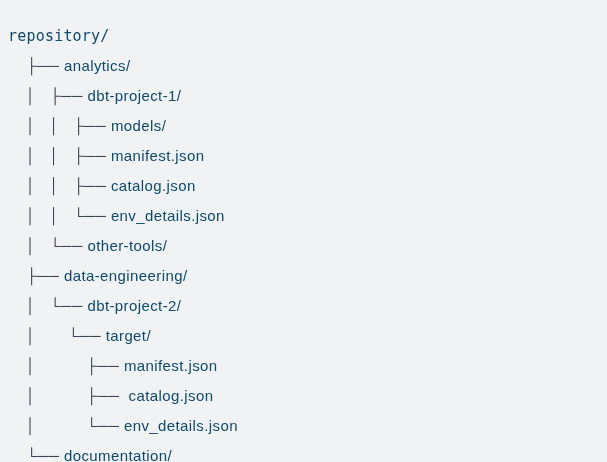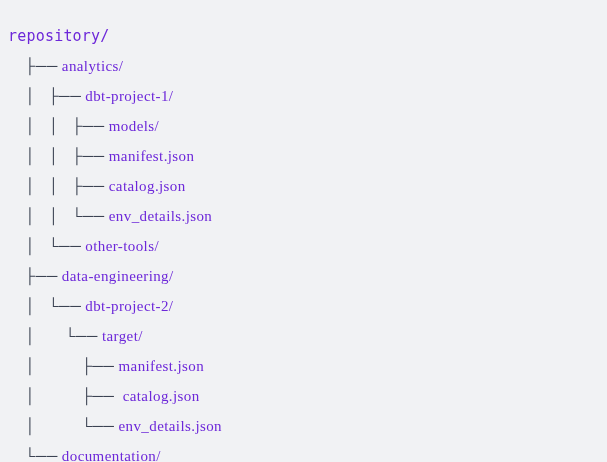--- a/index.html
+++ b/index.html
@@ -24,35 +24,35 @@
   }
 
   .tree-line {
     display: block;
     height: 30px;
     line-height: 30px;
     white-space: pre;
     font-size: 15px;
     color: #2e3440;
     letter-spacing: 0.4px;
-    font-family: Liberation Serif, serif;
+    font-family: Liberation Sans, sans-serif;
   }
 
   
   .tree-line.root {
     font-family: "DejaVu Sans Mono", "Liberation Mono", monospace;
     letter-spacing: 0.2px;
   }
 
   .tree-prefix {
     white-space: pre;
     color: #3b4252;
   }
 
   .tree-label {
     white-space: pre;
-    color: #6d28d9;
+    color: #0c4a6e;
   }
 </style>
 </head>
 <body>
 
 <pre id="tree-listing"><span class="tree-line root"><span class="tree-prefix"></span><span class="tree-label">repository/</span></span><span class="tree-line"><span class="tree-prefix">    ├── </span><span class="tree-label">analytics/</span></span><span class="tree-line"><span class="tree-prefix">    │   ├── </span><span class="tree-label">dbt-project-1/</span></span><span class="tree-line"><span class="tree-prefix">    │   │   ├── </span><span class="tree-label">models/</span></span><span class="tree-line"><span class="tree-prefix">    │   │   ├── </span><span class="tree-label">manifest.json</span></span><span class="tree-line"><span class="tree-prefix">    │   │   ├── </span><span class="tree-label">catalog.json</span></span><span class="tree-line"><span class="tree-prefix">    │   │   └── </span><span class="tree-label">env_details.json</span></span><span class="tree-line"><span class="tree-prefix">    │   └── </span><span class="tree-label">other-tools/</span></span><span class="tree-line"><span class="tree-prefix">    ├── </span><span class="tree-label">data-engineering/</span></span><span class="tree-line"><span class="tree-prefix">    │   └── </span><span class="tree-label">dbt-project-2/</span></span><span class="tree-line"><span class="tree-prefix">    │       └── </span><span class="tree-label">target/</span></span><span class="tree-line"><span class="tree-prefix">    │           ├── </span><span class="tree-label">manifest.json</span></span><span class="tree-line"><span class="tree-prefix">    │           ├──  </span><span class="tree-label">catalog.json</span></span><span class="tree-line"><span class="tree-prefix">    │           └── </span><span class="tree-label">env_details.json</span></span><span class="tree-line"><span class="tree-prefix">    └── </span><span class="tree-label">documentation/</span></span></pre>
 
 </body></html>

